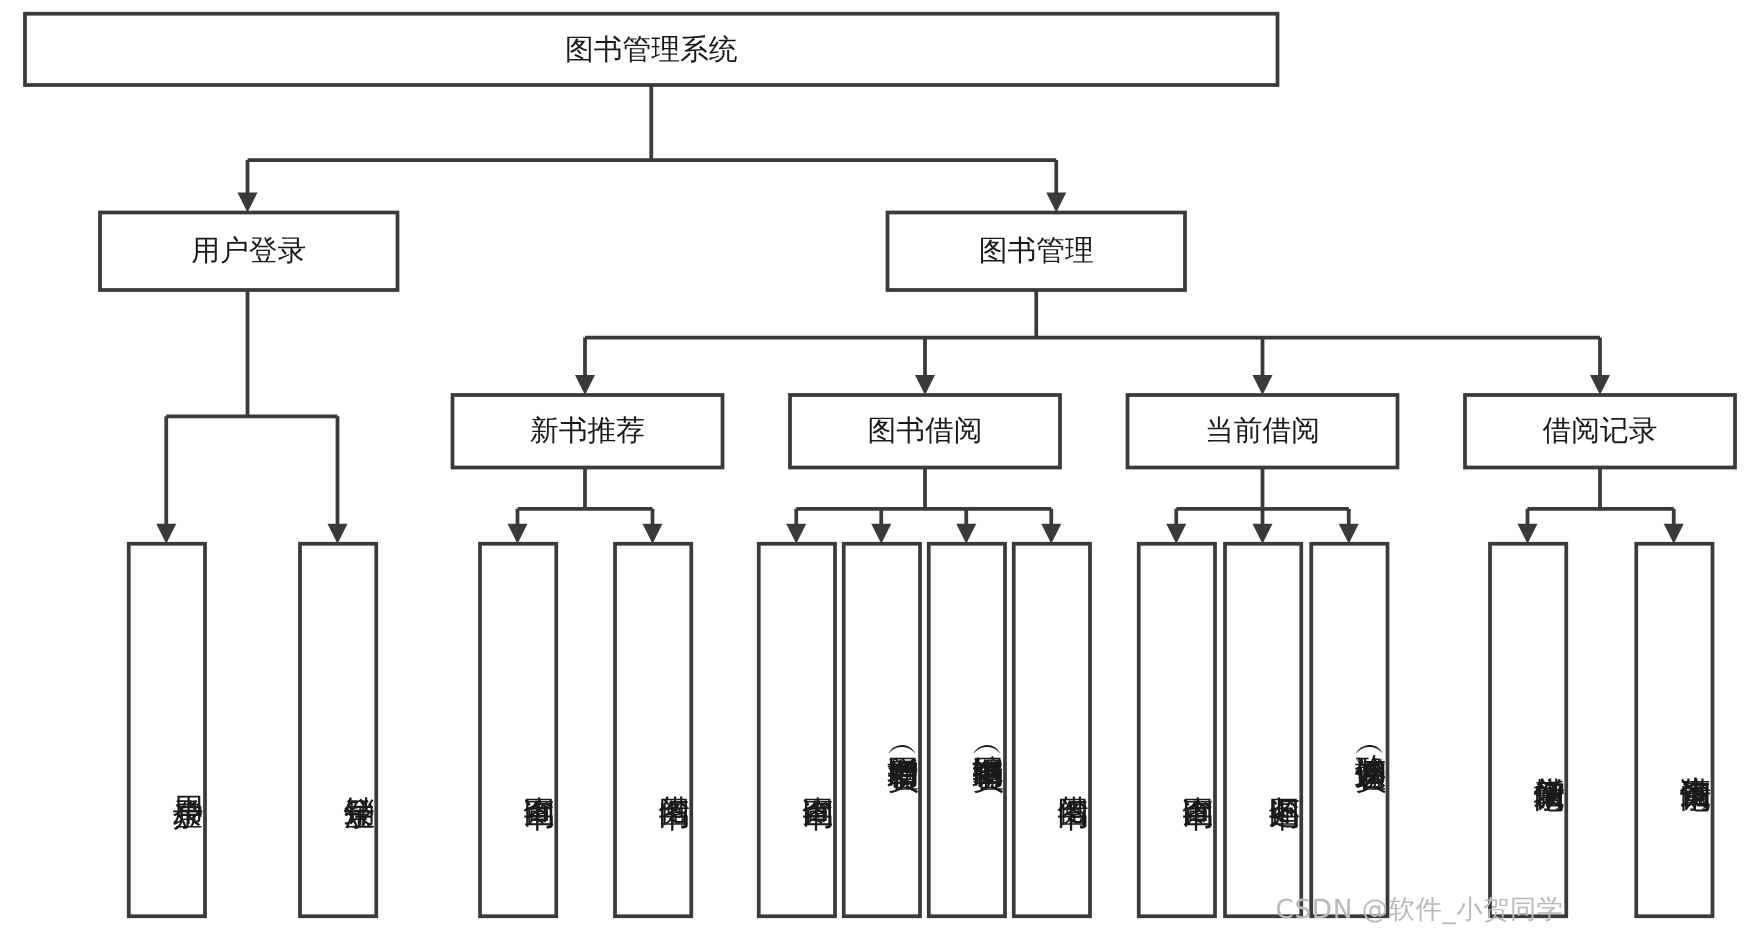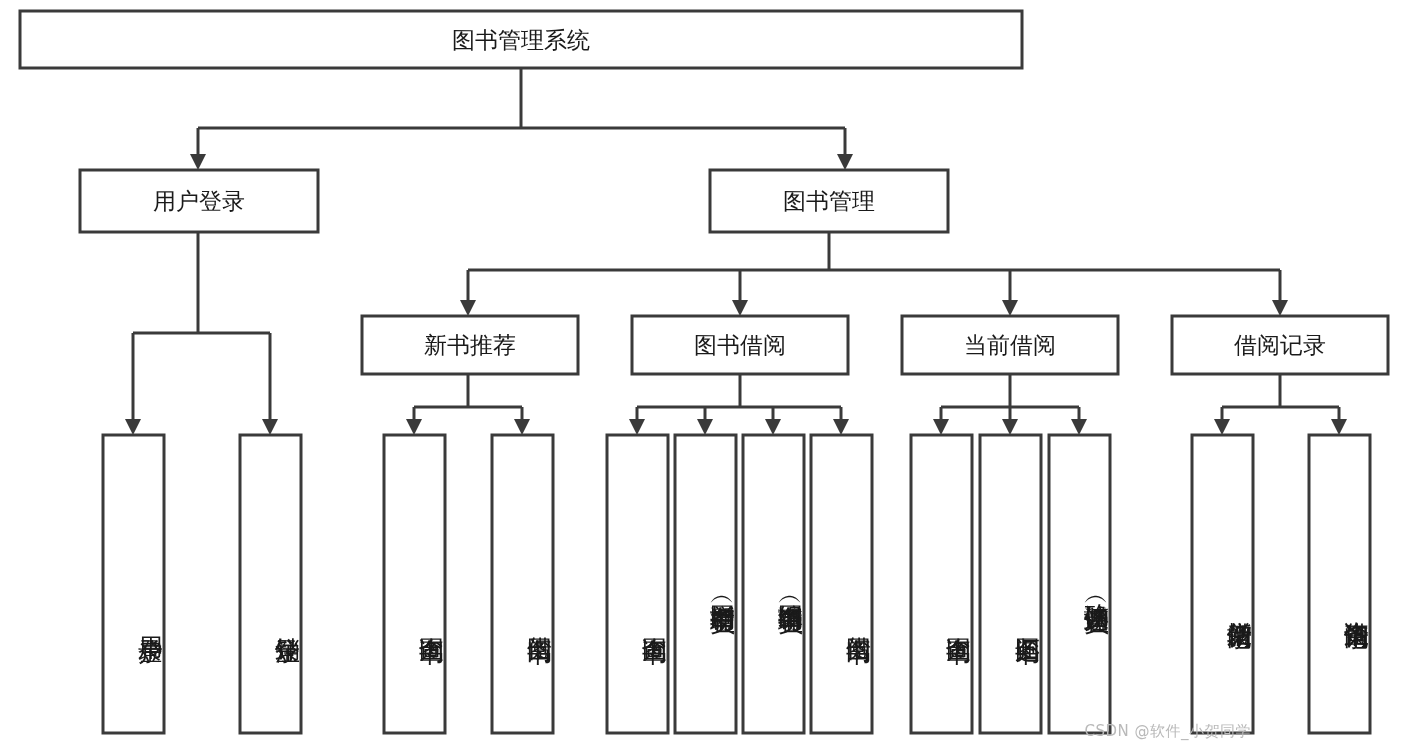--- a/index.html
+++ b/index.html
@@ -61,21 +61,21 @@
     align-items: flex-start;
     justify-content: center;
     white-space: nowrap;
     pointer-events: none;
   }
   .watermark {
     position: absolute;
     right: 8px;
     bottom: 6px;
     font-family: "DejaVu Sans", "Liberation Sans", sans-serif;
-    font-size: 15px;
+    font-size: 21px;
     color: #b9b9b9;
     white-space: nowrap;
     letter-spacing: 0.5px;
   }
 </style>
 </head>
 <body>
 
 <div id="diagram-root">
 

